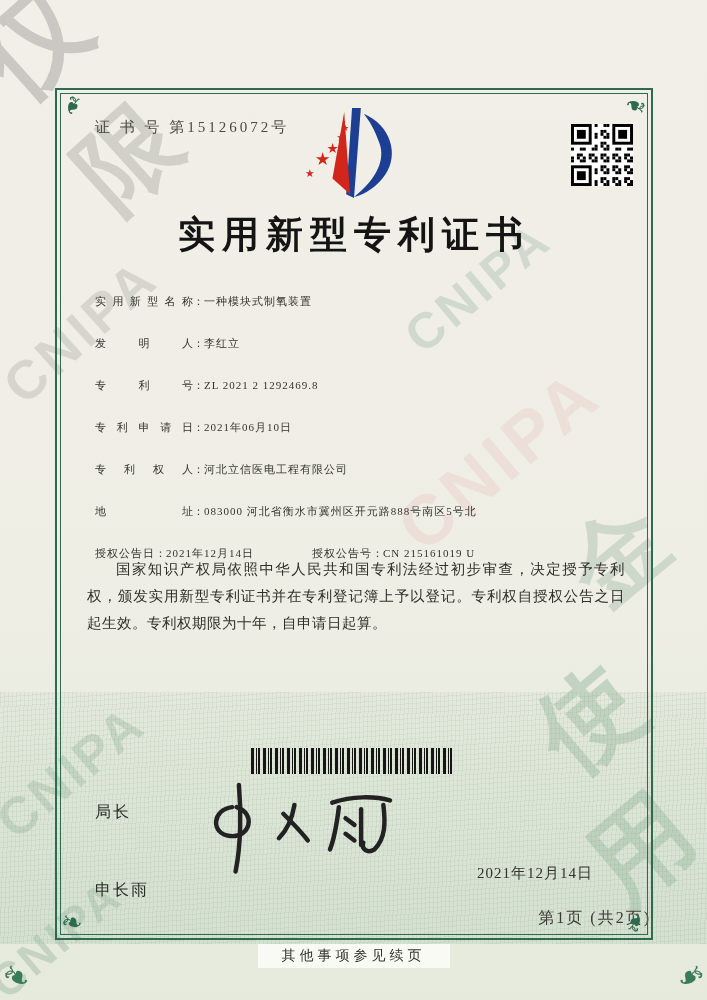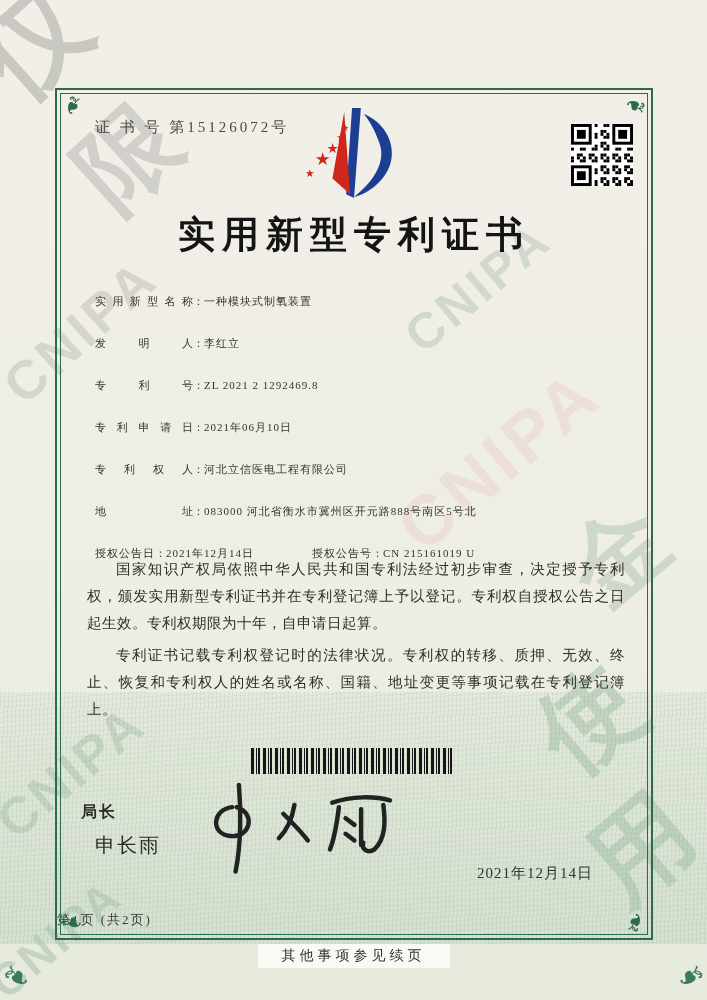--- a/index.html
+++ b/index.html
@@ -56,25 +56,25 @@
   .fvalue{vertical-align:top;letter-spacing:1px;}
   .grant .g2{margin-left:58px;margin-top:38px;}
   .grant .glabel{letter-spacing:1px;}
   
   .paras{position:absolute;left:30px;right:26px;top:466px;color:#2f2e29;}
   .paras p{margin:0 0 6px 0;font-size:14.5px;line-height:1.85;text-indent:2em;text-align:justify;letter-spacing:.5px;}
   
   .barcode{position:absolute;left:50%;transform:translateX(-50%);top:658px;width:206px;height:26px;font-size:0;}
   .barcode i{display:inline-block;height:100%;background:#151515;}
   
-  .sign-title{position:absolute;left:24px;top:712px;font-size:16px;color:#2c2c28;letter-spacing:2px;font-weight:bold;}
-  .sign-name{position:absolute;left:38px;top:742px;font-size:20px;color:#2c2c28;letter-spacing:2px;}
+  .sign-title{position:absolute;left:38px;top:712px;font-size:16px;color:#2c2c28;letter-spacing:2px;}
+  .sign-name{position:absolute;left:38px;top:790px;font-size:16px;color:#2c2c28;letter-spacing:2px;}
   .sign-script{position:absolute;left:138px;top:686px;}
   .sign-date{position:absolute;right:58px;top:774px;font-size:15px;color:#33322d;letter-spacing:1px;}
-  .page-no{position:absolute;left:0;right:0;bottom:9px;text-align:left;font-size:13px;color:#3c3b36;letter-spacing:2px;}
+  .page-no{position:absolute;left:0;right:0;bottom:9px;text-align:right;font-size:16px;color:#3c3b36;letter-spacing:2px;}
   
   .note{position:absolute;left:0;right:0;top:944px;text-align:center;z-index:3;}
   .note span{display:inline-block;background:rgba(253,253,249,.85);padding:3px 24px;
              font-size:14px;color:#34332e;letter-spacing:4px;}
 </style>
 </head>
 <body>
 
 <div class="page">
 
@@ -242,21 +242,20 @@
       <div class="frow">
         <span class="flabel">地址</span><span class="colon">：</span><span class="fvalue">083000 河北省衡水市冀州区开元路888号南区5号北</span>
       </div>
       <div class="frow grant">
         <span class="glabel">授权公告日</span><span class="colon">：</span><span class="fvalue">2021年12月14日</span><span class="g2 glabel">授权公告号</span><span class="colon">：</span><span class="fvalue">CN 215161019 U</span>
       </div>
     </div>
 
     <div class="paras">
       <p>国家知识产权局依照中华人民共和国专利法经过初步审查，决定授予专利权，颁发实用新型专利证书并在专利登记簿上予以登记。专利权自授权公告之日起生效。专利权期限为十年，自申请日起算。</p>
-      <p>专利证书记载专利权登记时的法律状况。专利权的转移、质押、无效、终止、恢复和专利权人的姓名或名称、国籍、地址变更等事项记载在专利登记簿上。</p>
     </div>
 
     <div class="barcode"><i style="width:3px;margin-right:2px"></i><i style="width:1px;margin-right:1px"></i><i style="width:2px;margin-right:3px"></i><i style="width:3px;margin-right:2px"></i><i style="width:1px;margin-right:1px"></i><i style="width:2px;margin-right:3px"></i><i style="width:3px;margin-right:2px"></i><i style="width:1px;margin-right:1px"></i><i style="width:2px;margin-right:3px"></i><i style="width:3px;margin-right:2px"></i><i style="width:1px;margin-right:1px"></i><i style="width:2px;margin-right:3px"></i><i style="width:3px;margin-right:2px"></i><i style="width:1px;margin-right:1px"></i><i style="width:2px;margin-right:3px"></i><i style="width:3px;margin-right:2px"></i><i style="width:1px;margin-right:1px"></i><i style="width:2px;margin-right:3px"></i><i style="width:3px;margin-right:2px"></i><i style="width:1px;margin-right:1px"></i><i style="width:2px;margin-right:3px"></i><i style="width:3px;margin-right:2px"></i><i style="width:1px;margin-right:1px"></i><i style="width:2px;margin-right:3px"></i><i style="width:3px;margin-right:2px"></i><i style="width:1px;margin-right:1px"></i><i style="width:2px;margin-right:3px"></i><i style="width:3px;margin-right:2px"></i><i style="width:1px;margin-right:1px"></i><i style="width:2px;margin-right:3px"></i><i style="width:3px;margin-right:2px"></i><i style="width:1px;margin-right:1px"></i><i style="width:2px;margin-right:3px"></i><i style="width:3px;margin-right:2px"></i><i style="width:1px;margin-right:1px"></i><i style="width:2px;margin-right:3px"></i><i style="width:3px;margin-right:2px"></i><i style="width:1px;margin-right:1px"></i><i style="width:2px;margin-right:3px"></i><i style="width:3px;margin-right:2px"></i><i style="width:1px;margin-right:1px"></i><i style="width:2px;margin-right:3px"></i><i style="width:3px;margin-right:2px"></i><i style="width:1px;margin-right:1px"></i><i style="width:2px;margin-right:3px"></i><i style="width:3px;margin-right:2px"></i><i style="width:1px;margin-right:1px"></i><i style="width:2px;margin-right:3px"></i><i style="width:3px;margin-right:2px"></i><i style="width:1px;margin-right:1px"></i><i style="width:2px;margin-right:3px"></i></div>
 
     <div class="sign-title">局长</div>
     <div class="sign-name">申长雨</div>
 
     <svg class="sign-script" width="230" height="100" viewBox="0 0 200 90">
       <g fill="none" stroke="#222222" stroke-width="4" stroke-linecap="round" stroke-linejoin="round">
         <path d="M30 28 C 12 30, 10 52, 28 54 C 46 56, 52 34, 34 28"></path>

